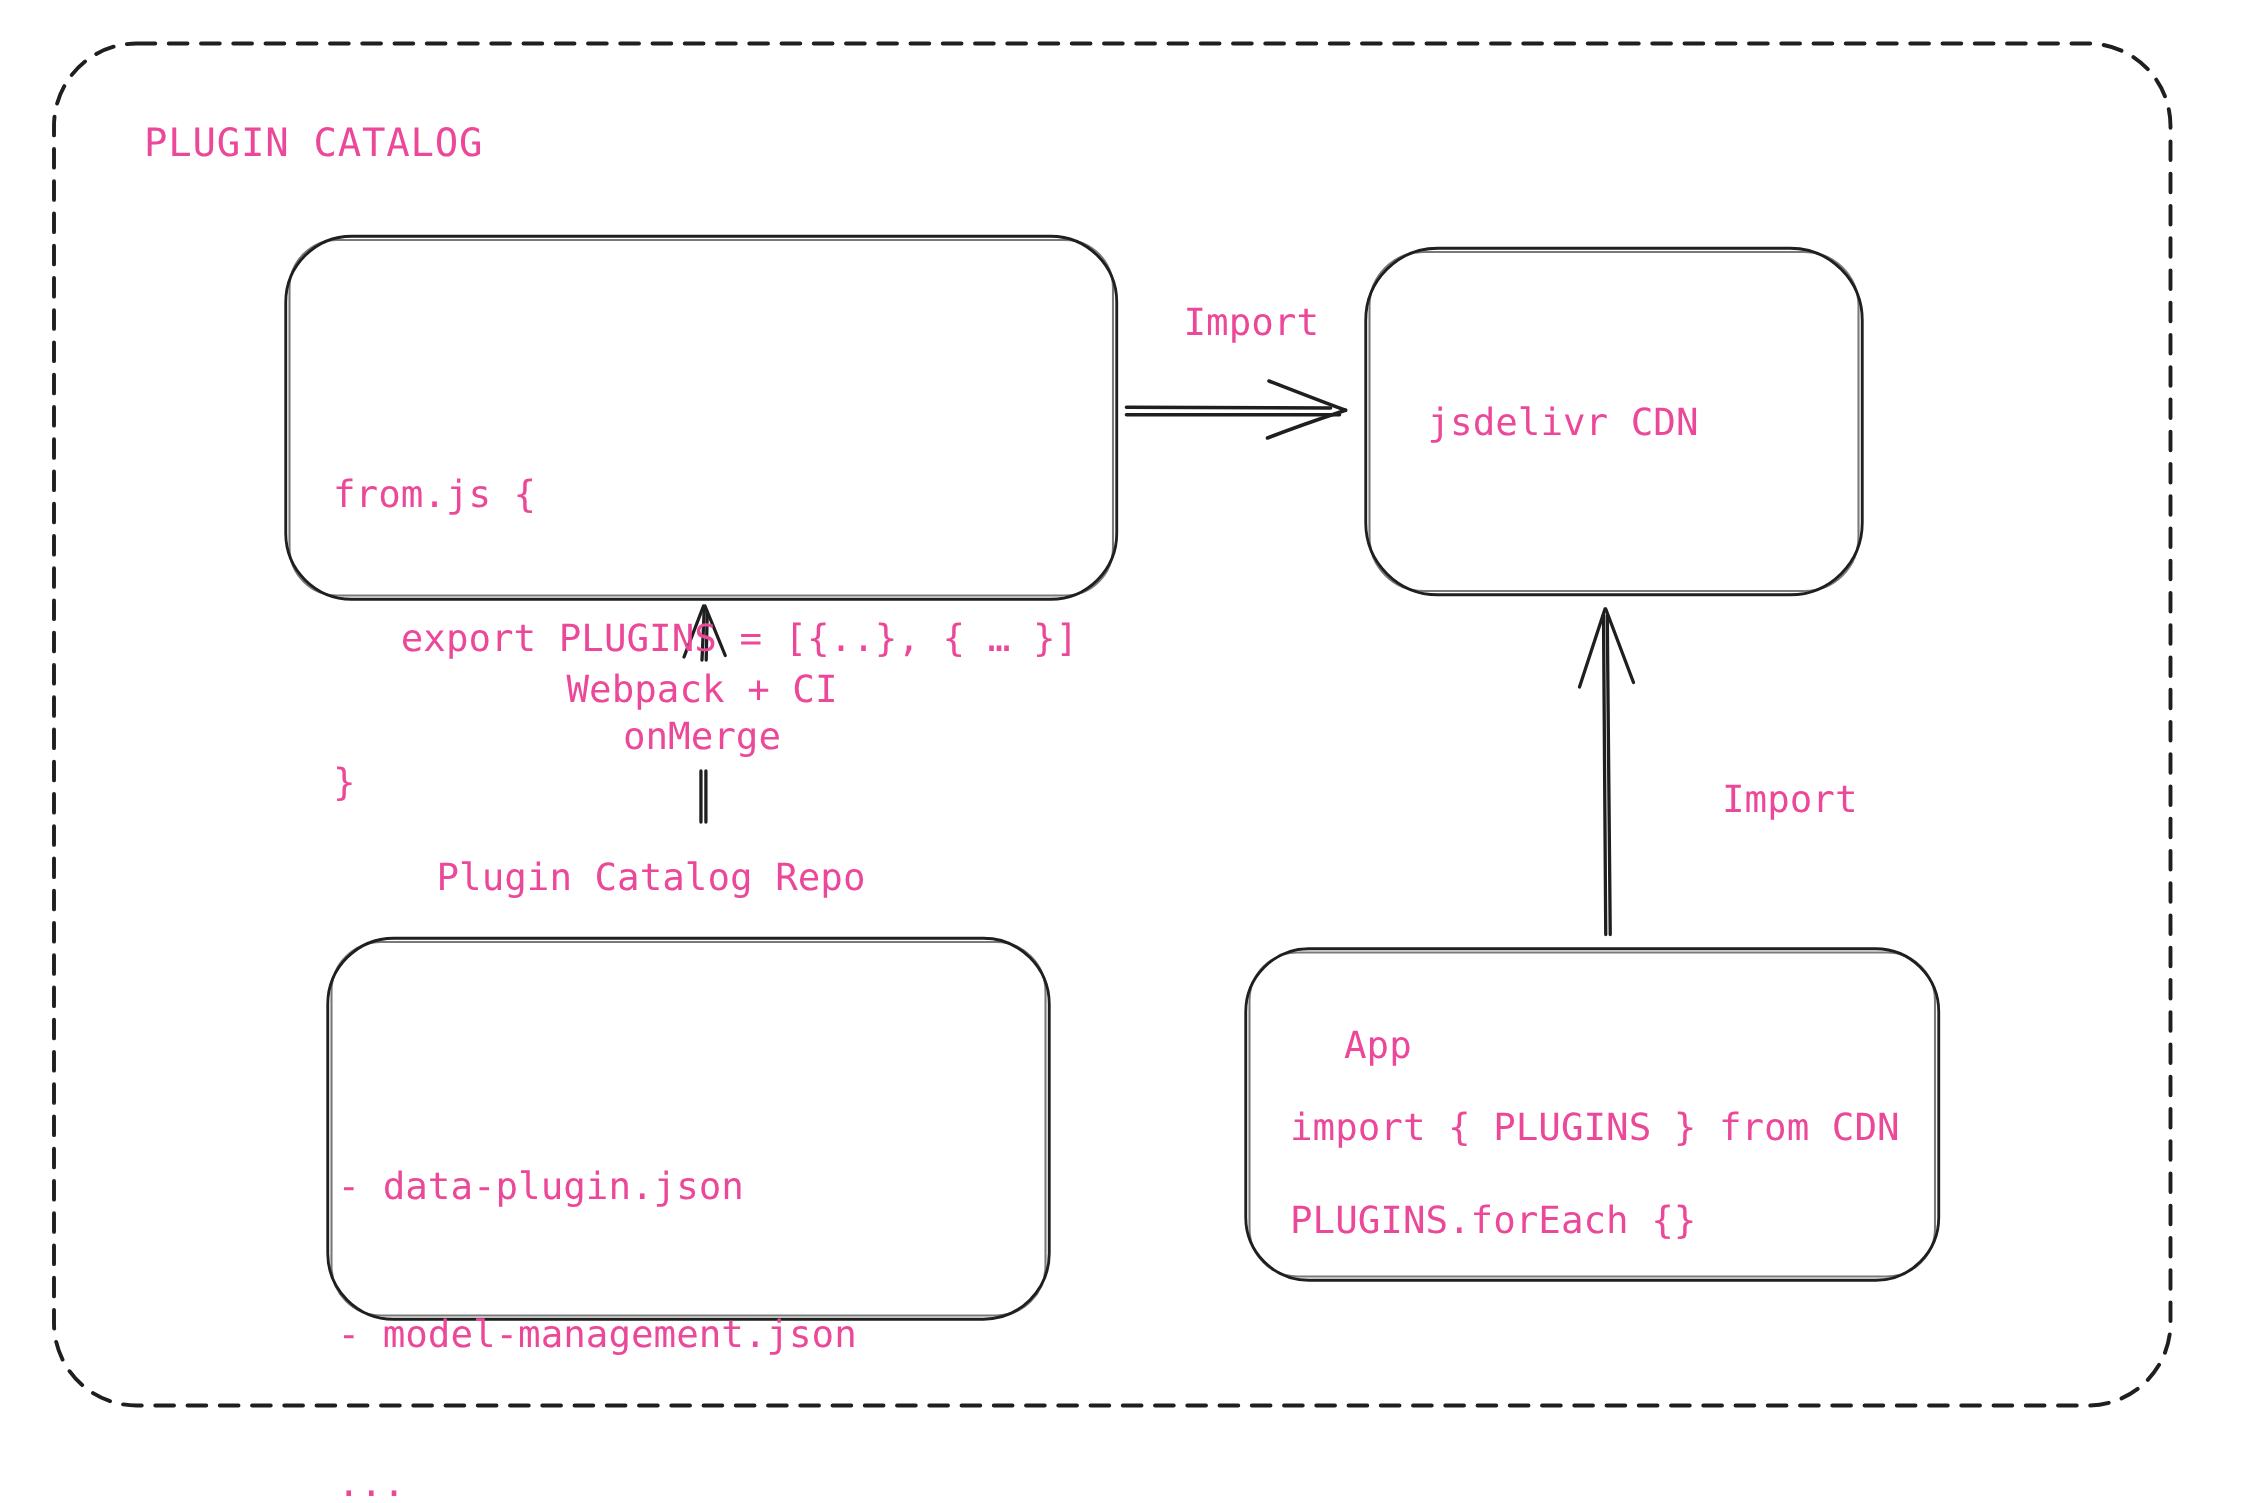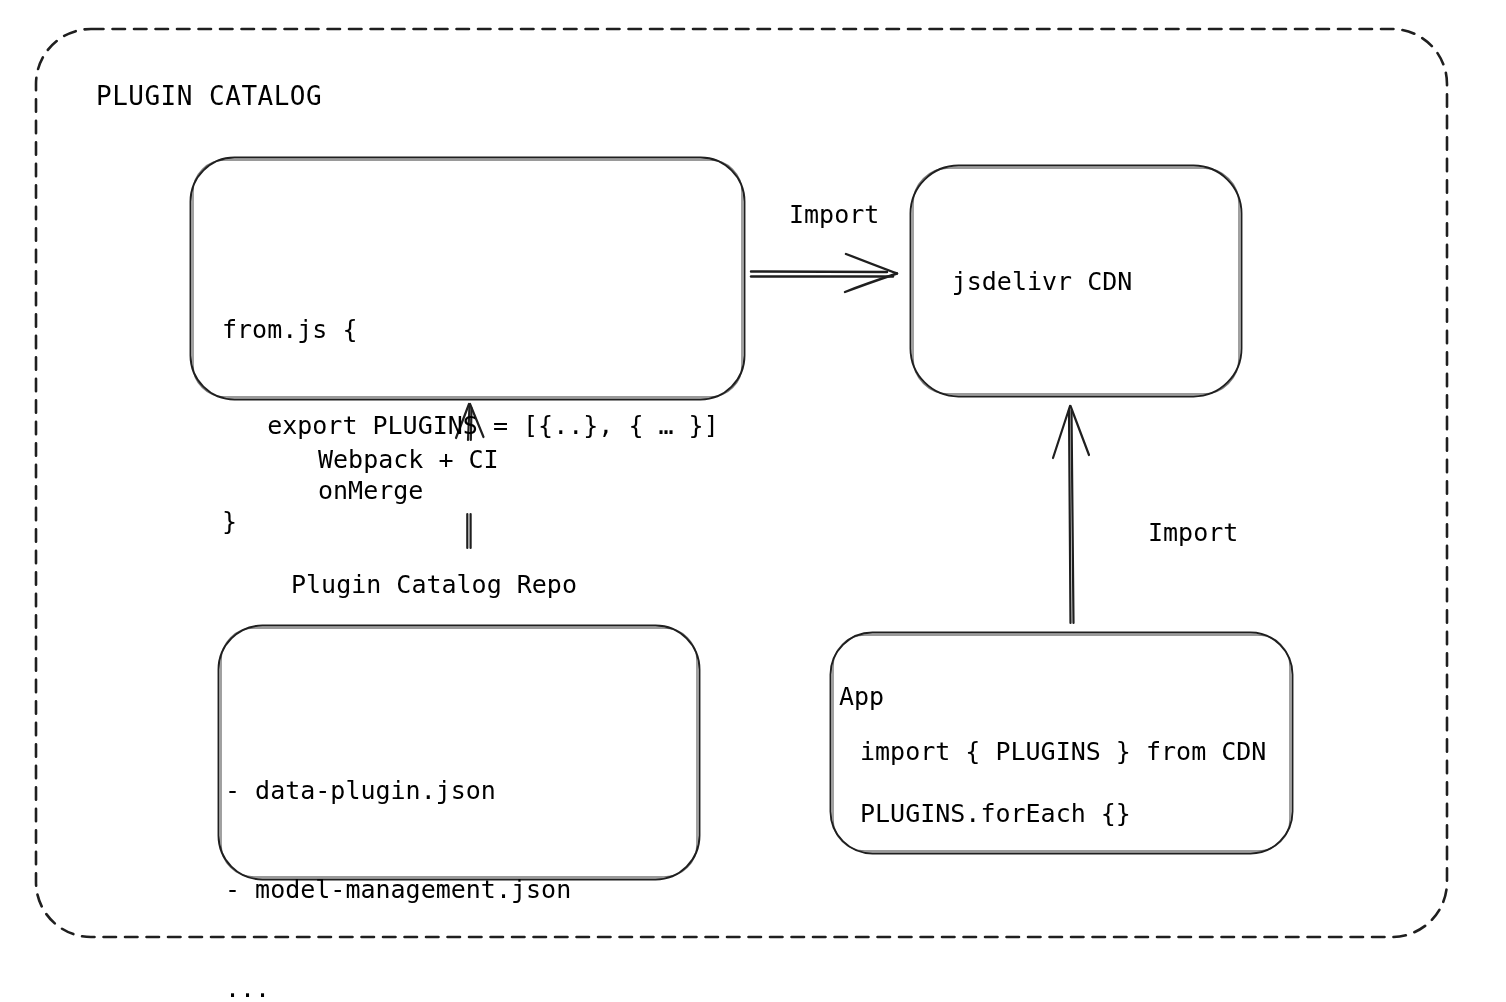--- a/index.html
+++ b/index.html
@@ -19,31 +19,31 @@
   svg.strokes {
     position: absolute;
     left: 0; top: 0;
     width: 1506px; height: 1002px;
   }
   .txt {
     position: absolute;
     white-space: pre;
     font-size: 25px;
     line-height: 32px;
-    color: #000000;
+    color: #ec4899;
   }
   .diagram-title   { left: 96px;  top: 80px;  font-size: 26px; letter-spacing: 0.5px; }
   .npm-title       { left: 178px; top: 196px; width: 555px; text-align: center; }
   .npm-code        { left: 222px; top: 250px; }
   .cache-label     { left: 789px; top: 199px; }
   .cdn-title       { left: 910px; top: 266px; width: 264px; text-align: center; }
-  .build-label     { left: 318px; top: 444px; width: 300px; line-height: 31px; }
+  .build-label     { left: 318px; top: 444px; width: 300px; text-align: center; line-height: 31px; }
   .repo-label      { left: 291px; top: 569px; }
   .repo-list       { left: 225px; top: 708px; line-height: 33px; }
-  .app-title       { left: 839px; top: 681px; }
+  .app-title       { left: 896px; top: 681px; }
   .app-line1       { left: 860px; top: 736px; }
   .app-line2       { left: 860px; top: 798px; }
   .import-label    { left: 1108px; top: 517px; margin-left: 40px; }
 </style>
 </head>
 <body>
 
 <div class="canvas">
 
   <svg class="strokes" viewBox="0 0 1506 1002">

